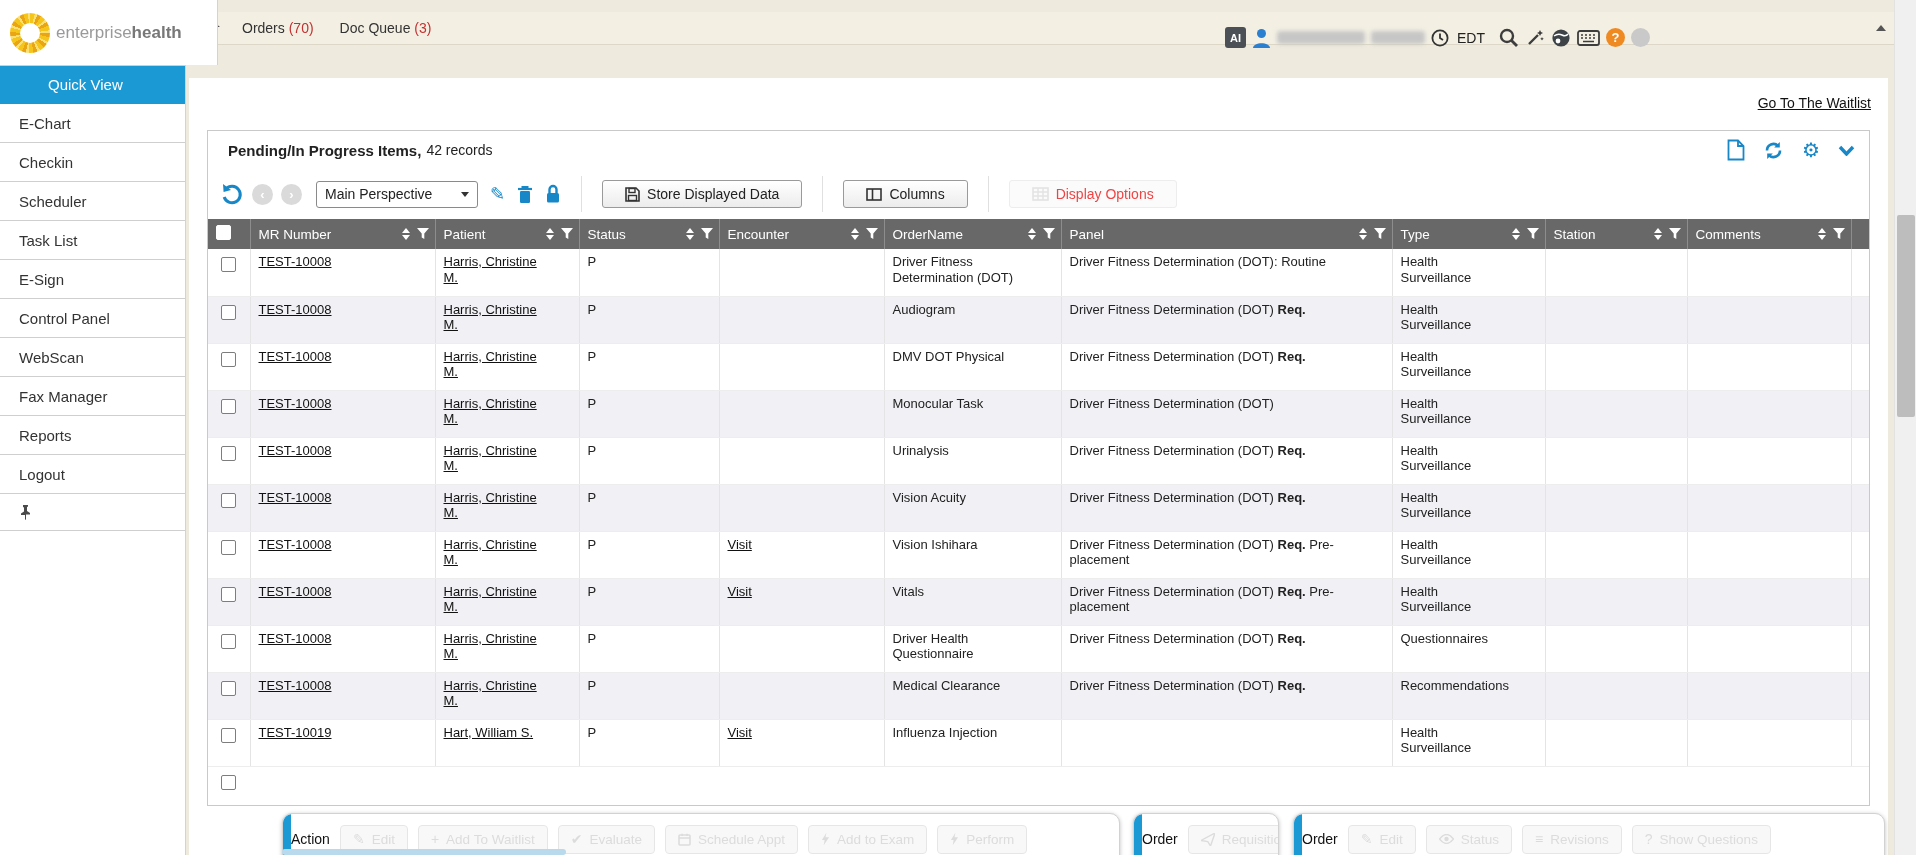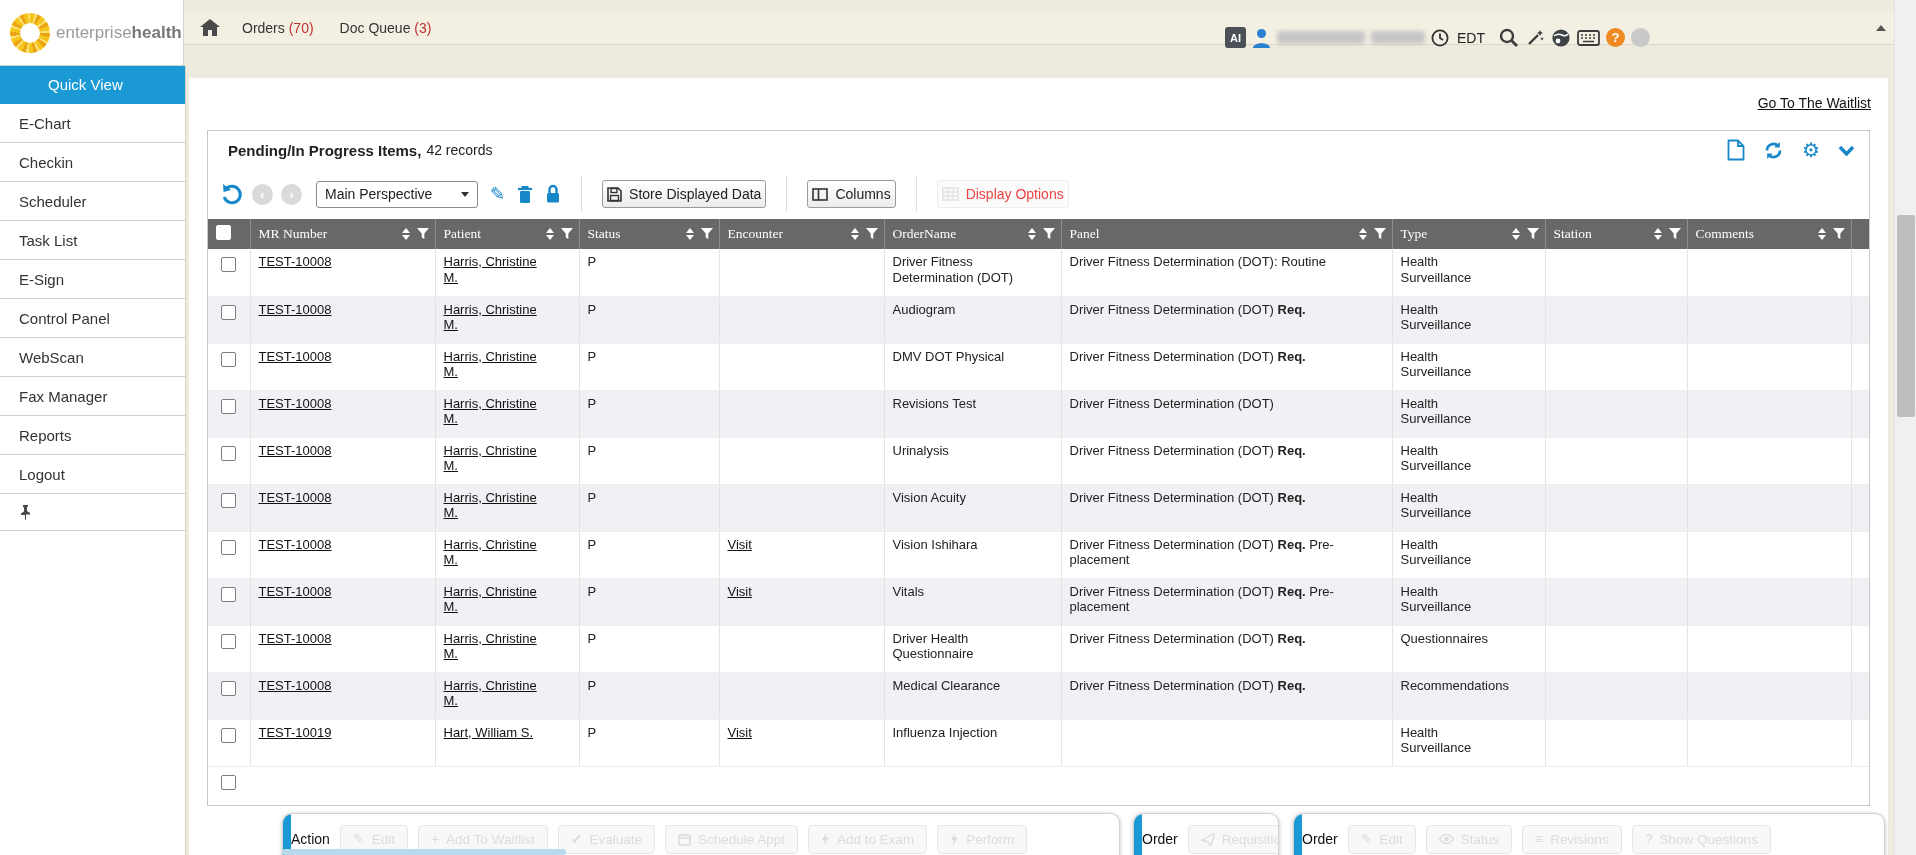--- a/index.html
+++ b/index.html
@@ -22,21 +22,21 @@
                font-size:13px;display:flex;align-items:center;justify-content:center;}
   .avatar-circle{width:19px;height:19px;border-radius:50%;background:#c9c9c9;}
   .scroll-up{position:absolute;right:8px;top:13px;width:0;height:0;
              border-left:5px solid transparent;border-right:5px solid transparent;border-bottom:6px solid #555;}
 
   
   .vscroll{position:absolute;right:0;top:0;width:22px;height:855px;background:#f0f0f0;border-left:1px solid #e2e2e2;}
   .vthumb{position:absolute;left:2px;top:215px;width:18px;height:202px;background:#bdbdbd;border-radius:2px;}
 
   
-  .logo-box{position:absolute;left:0;top:0;width:184px;height:65px;background:#fff;z-index:3;
+  .logo-box{position:absolute;left:0;top:0;width:218px;height:65px;background:#fff;z-index:3;
             display:flex;align-items:center;padding-left:10px;border-right:1px solid #d6d3c9;}
   .sun{position:relative;width:40px;height:40px;border-radius:50%;flex:0 0 auto;
        background:repeating-conic-gradient(#f6c51c 0 14deg,#fbe071 14deg 22deg,#eaa514 22deg 34deg);}
   .sun::after{content:"";position:absolute;left:10px;top:10px;width:20px;height:20px;border-radius:50%;background:#fff;}
   .brandtext{font-size:17px;margin-left:6px;color:#9a9a9a;}
   .brandtext b{color:#787878;}
   .sidebar{position:absolute;left:0;top:65px;width:186px;bottom:0;background:#fff;z-index:3;
            border-right:1px solid #d6d3c9;}
   .sb-item{height:39px;display:flex;align-items:center;padding-left:19px;font-size:15px;color:#333;
            border-bottom:1px solid #cfcfcf;cursor:pointer;background:#fff;}
@@ -64,29 +64,29 @@
   .undo{color:#1787c8;cursor:pointer;display:flex;}
   .navcirc{width:21px;height:21px;border-radius:50%;background:#dadada;color:#fff;font-weight:bold;font-size:13px;
            display:flex;align-items:center;justify-content:center;}
   .selectbox{width:162px;height:27px;border:1px solid #8a8a8a;border-radius:3px;background:#fff;margin-left:6px;
              display:flex;align-items:center;padding:0 8px;font-size:14px;cursor:pointer;}
   .selectbox .caret{margin-left:auto;width:0;height:0;border-left:4px solid transparent;
                     border-right:4px solid transparent;border-top:5px solid #333;}
   .tool-ic{color:#1787c8;cursor:pointer;display:flex;align-items:center;font-size:18px;margin-left:4px;}
   .vsep{width:1px;height:36px;background:#e0e0e0;margin:0 12px;}
   .gbtn{height:28px;border:1px solid #9a9a9a;border-radius:3px;background:linear-gradient(#ffffff,#ececec);
-        font-size:14px;color:#222;display:inline-flex;align-items:center;gap:7px;padding:0 4px;cursor:pointer;
+        font-size:14px;color:#222;display:inline-flex;align-items:center;gap:7px;padding:0 22px;cursor:pointer;
         font-family:inherit;}
   .gbtn.disabled{border-color:#ededed;background:#fbfbfb;color:#ef4444;cursor:default;}
 
   
   table.due{border-collapse:collapse;table-layout:fixed;width:1661px;font-size:13px;}
   table.due thead th{background:#686868;color:#fff;height:30px;font-weight:normal;font-size:13.5px;
                      border-right:1px solid #8d8d8d;padding:0;}
-  .thc{display:flex;align-items:center;justify-content:space-between;padding:0 6px 0 8px;font-family:Liberation Serif, serif;}
+  .thc{display:flex;align-items:center;justify-content:space-between;padding:0 6px 0 8px;}
   .thi{display:flex;align-items:center;gap:7px;}
   .sort{display:inline-flex;flex-direction:column;gap:2px;cursor:pointer;}
   .sort i{width:0;height:0;border-left:4px solid transparent;border-right:4px solid transparent;display:block;}
   .sort .up{border-bottom:5px solid #fff;}
   .sort .down{border-top:5px solid #fff;}
   table.due td{vertical-align:top;padding:5px 8px;border-right:1px solid #e4e4e4;border-bottom:1px solid #ededed;
                height:47px;line-height:1.2;overflow:hidden;}
   tr.alt td{background:#f1f1f5;}
   .cbcell{text-align:left;padding-top:8px !important;}
   input[type=checkbox]{appearance:none;-webkit-appearance:none;width:15px;height:15px;border:1.5px solid #7d7d7d;
@@ -487,21 +487,21 @@
           <td></td>
           <td class="fillertd" style="border-right:none;"></td>
         </tr>
 
         <tr class="alt">
           <td class="cbcell"><input type="checkbox" style=""></td>
           <td><a class="cell-link">TEST-10008</a></td>
           <td><a class="cell-link pat">Harris, Christine M.</a></td>
           <td>P</td>
           <td></td>
-          <td>Revisions Test</td>
+          <td>Monocular Task</td>
           <td class="panelcell"><span>Driver Fitness Determination (DOT)</span>  <span></span></td>
           <td><span class="wrapnarrow">Health Surveillance</span></td>
           <td></td>
           <td></td>
           <td class="fillertd" style="border-right:none;"></td>
         </tr>
 
         <tr>
           <td class="cbcell"><input type="checkbox" style=""></td>
           <td><a class="cell-link">TEST-10008</a></td>

